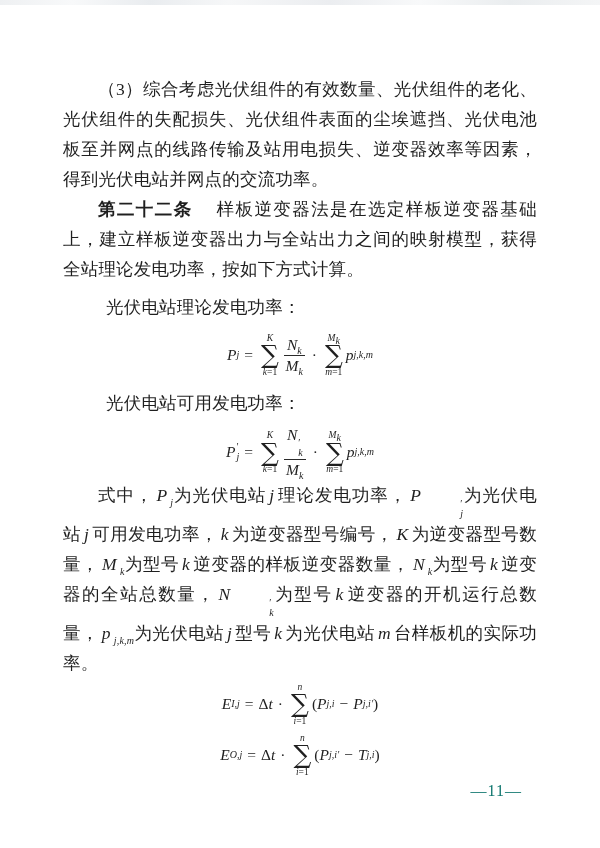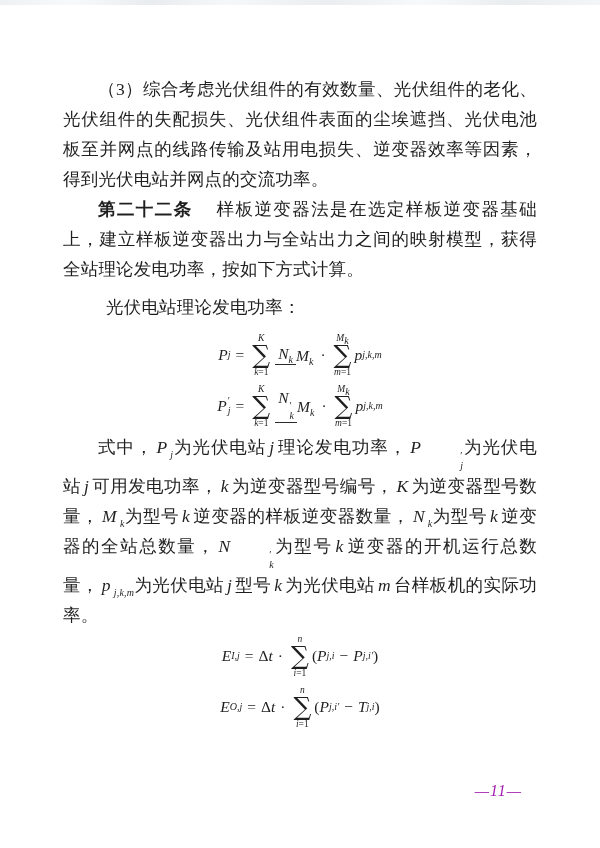--- a/index.html
+++ b/index.html
@@ -43,27 +43,27 @@
     display:flex; justify-content:center; align-items:center;
     min-height:50px; margin:1px 0; font-size:15.5px; font-style:italic;
     text-indent:0;
   }
   .formula .op { font-style:normal; margin:0 5px; }
   .formula .rm { font-style:normal; }
   .sum { display:inline-flex; flex-direction:column; align-items:center; line-height:1; margin:0 3px; vertical-align:middle; }
   .sum-top, .sum-bot { font-size:9.5px; font-style:italic; line-height:1.1; }
   .sum-top .rm, .sum-bot .rm { font-style:normal; }
   .sigma { font-size:25px; font-style:normal; line-height:0.95; font-family:"DejaVu Serif","DejaVu Sans",serif; }
-  .frac { display:inline-flex; flex-direction:row; align-items:center; margin:0 2px; line-height:1.15; }
+  .frac { display:inline-flex; flex-direction:column; align-items:center; margin:0 2px; line-height:1.15; }
   .frac .num { border-bottom:1px solid #2a2a2a; padding:0 3px 1px; }
   .frac .den { padding-top:1px; }
 
   .page-num {
     position:absolute; top:782px; right:78px;
-    font-size:16px; color:#a21caf; letter-spacing:1px;font-style:italic;
+    font-size:16px; color:#0f766e; letter-spacing:1px;
   }
 </style>
 </head>
 <body>
 
 <div class="page">
   <div class="scan-edge"></div>
 
   <div class="content">
 
@@ -89,20 +89,21 @@
         <span class="op">·</span>
         <span class="sum">
           <span class="sum-top"><span class="var">M</span><sub>k</sub></span>
           <span class="sigma">∑</span>
           <span class="sum-bot"><span class="var">m</span><span class="rm">=1</span></span>
         </span>
         <span class="var">p</span>
         <sub>j,k,m</sub>
       </div>
 
+    <p class="para indent label-line">光伏电站可用发电功率：</p>
 
     <div class="formula">
         <span class="var">P</span>
         <span class="supsub">
           <span class="ss-top">′</span>
           <span class="ss-bot">j</span>
         </span>
         <span class="op">=</span>
         <span class="sum">
           <span class="sum-top"><span class="var">K</span></span>

